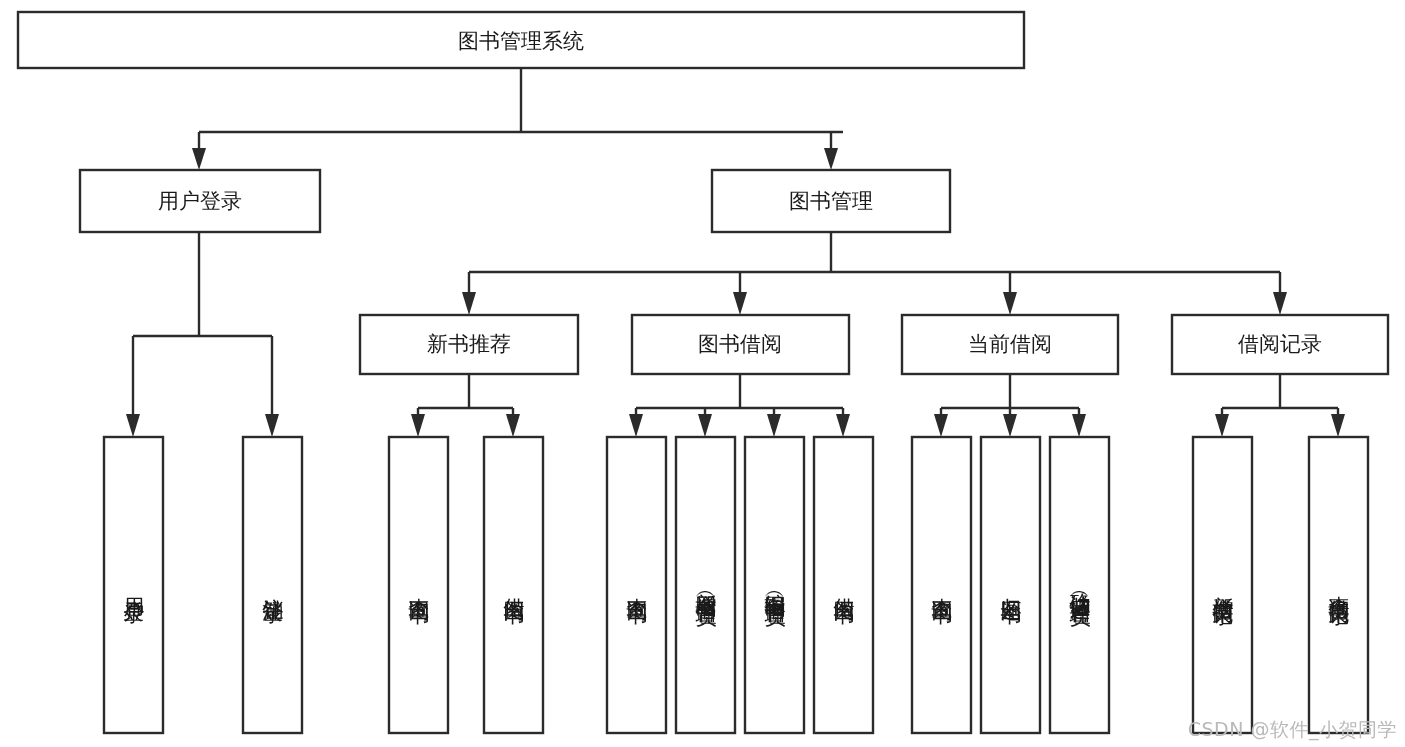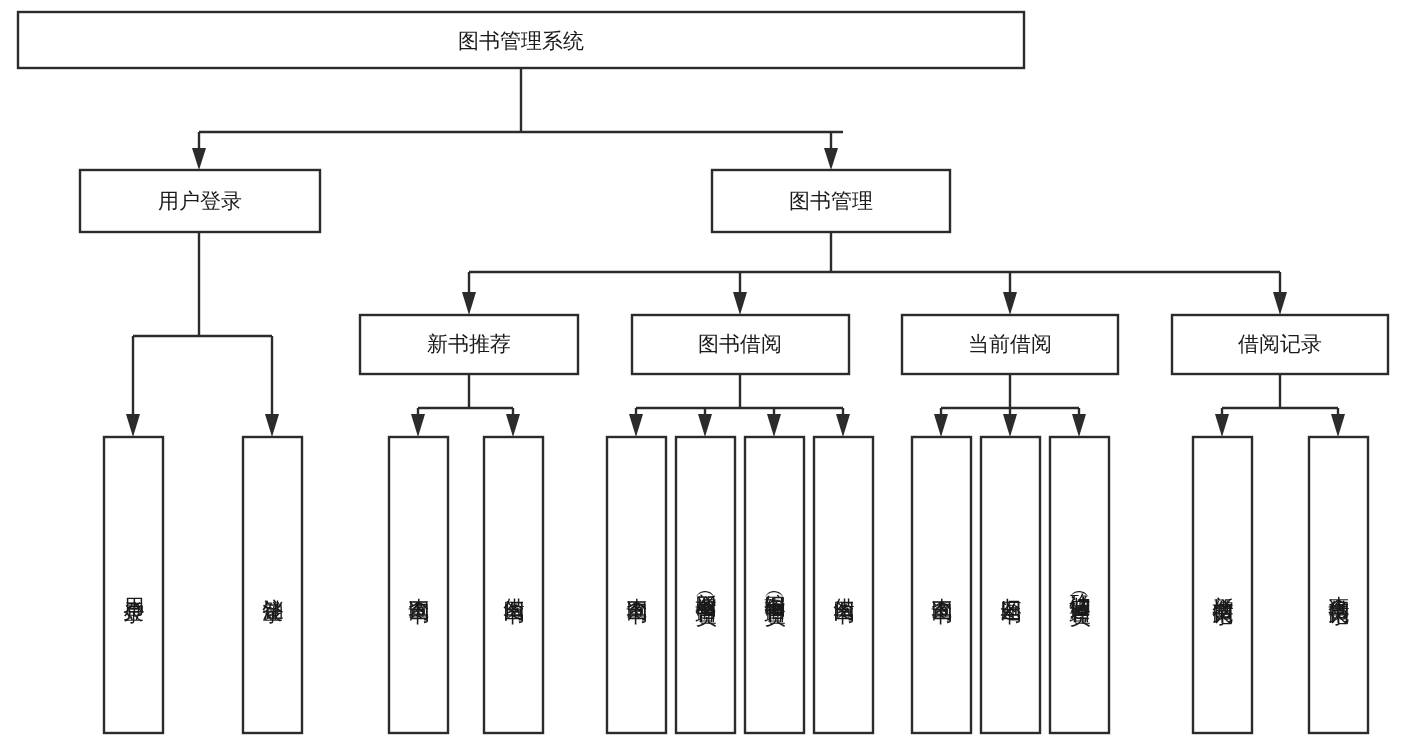--- a/index.html
+++ b/index.html
@@ -205,13 +205,14 @@
   <div class="vlabel" style="left:745px; top:437px; width:59px; height:296px;">编辑图书（管理员）</div>
   <div class="vlabel" style="left:814px; top:437px; width:59px; height:296px;">借阅图书</div>
 
   <div class="vlabel" style="left:912px; top:437px; width:59px; height:296px;">查询图书</div>
   <div class="vlabel" style="left:981px; top:437px; width:59px; height:296px;">归还图书</div>
   <div class="vlabel" style="left:1050px; top:437px; width:59px; height:296px;">确认归还（管理员）</div>
 
   <div class="vlabel" style="left:1193px; top:437px; width:59px; height:296px;">新增借阅记录</div>
   <div class="vlabel" style="left:1309px; top:437px; width:59px; height:296px;">查询借阅记录</div>
 
+  <div class="watermark">CSDN @软件_小贺同学</div>
 </div>
 
 </body></html>

